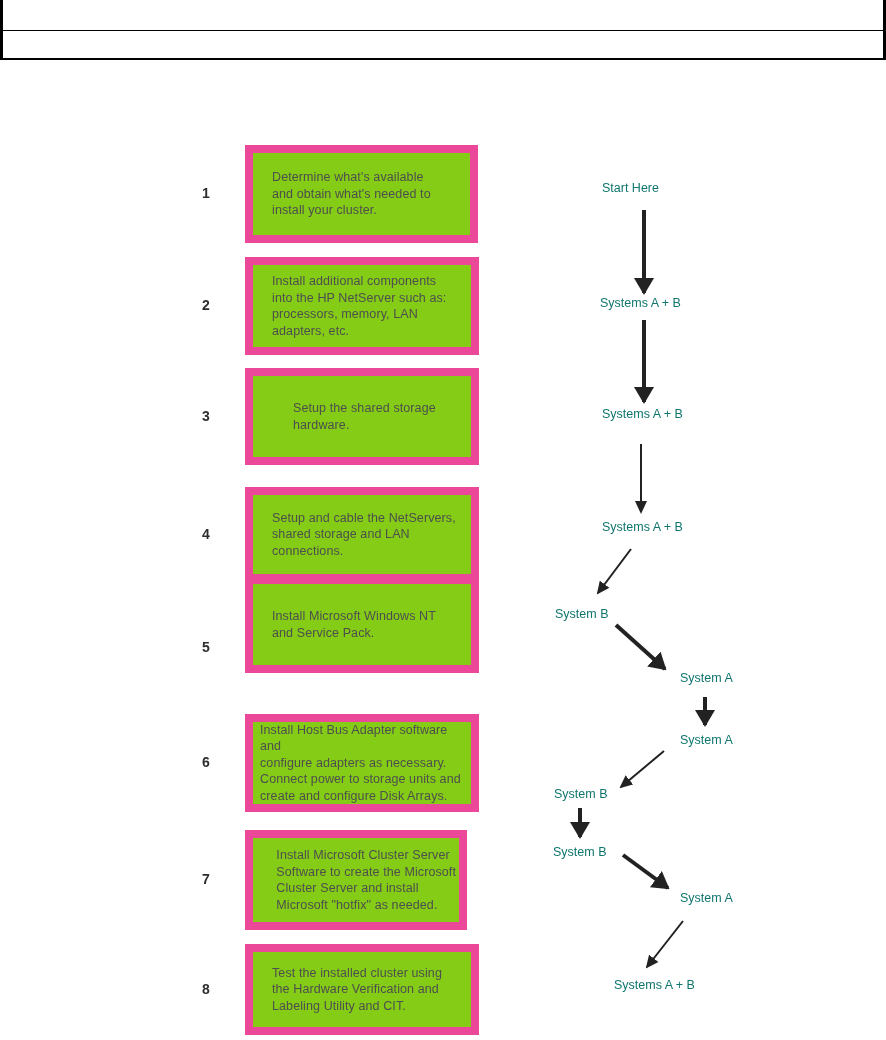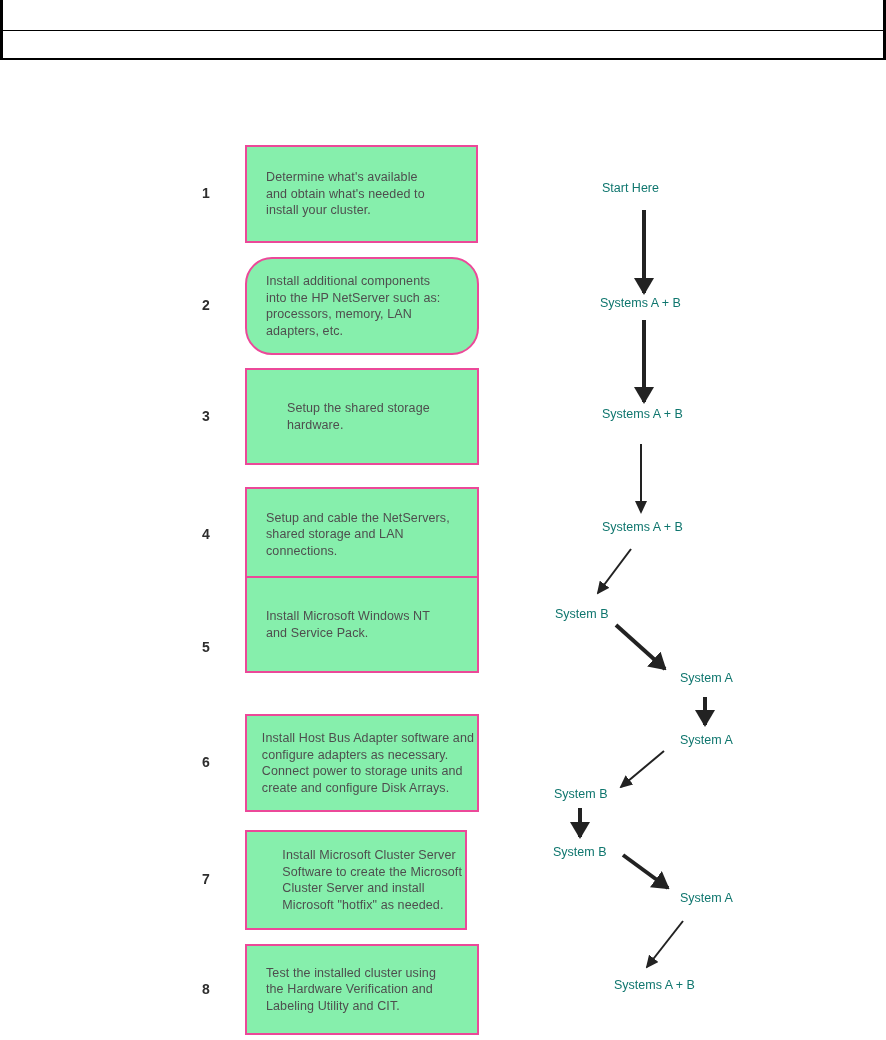--- a/index.html
+++ b/index.html
@@ -14,22 +14,22 @@
     border-bottom:2px solid #000;box-sizing:border-box;
   }
   .header-row-top{height:30px;border-bottom:1px solid #000;}
   .header-row-bottom{height:27px;}
   
   .step-number{
     position:absolute;width:26px;text-align:center;
     font-size:14px;font-weight:bold;color:#2e2e2e;
   }
   .step-box{
-    position:absolute;border:2px solid #ec4899;box-sizing:border-box;
-    display:flex;align-items:center;background:#86efac;
+    position:absolute;border:8px solid #ec4899;box-sizing:border-box;
+    display:flex;align-items:center;background:#84cc16;
     padding-left:19px;padding-right:3px;
   }
   .step-box.tight{padding-left:7px;justify-content:flex-end;}
   .step-text{
     font-size:12.5px;line-height:16.5px;color:#4e4e4e;
     white-space:pre-line;letter-spacing:0.1px;
   }
   
   .flow-label{
     position:absolute;font-size:12.5px;color:#0f766e;white-space:nowrap;
@@ -67,21 +67,21 @@
         <line x1="623" y1="855" x2="668" y2="888" stroke="#222222" stroke-width="4" marker-end="url(#ah-thick)"></line>
         <line x1="683" y1="921" x2="647" y2="967" stroke="#222222" stroke-width="2" marker-end="url(#ah-thin)"></line>
       </svg>
   <div class="step-number" style="left: 193px; top: 185px;">1</div>
       <div class="step-box" style="left: 245px; top: 145px; width: 233px; height: 98px;">
         <div class="step-text">Determine what's available
 and obtain what's needed to
 install your cluster.</div>
       </div>
       <div class="step-number" style="left: 193px; top: 297px;">2</div>
-      <div class="step-box" style="left: 245px; top: 257px; width: 234px; height: 98px; border-radius: 27px;">
+      <div class="step-box" style="left: 245px; top: 257px; width: 234px; height: 98px;">
         <div class="step-text">Install additional components
 into the HP NetServer such as:
 processors, memory, LAN
 adapters, etc.</div>
       </div>
       <div class="step-number" style="left: 193px; top: 407.5px;">3</div>
       <div class="step-box" style="left: 245px; top: 368px; width: 234px; height: 97px; padding-left: 40px;">
         <div class="step-text">Setup the shared storage
 hardware.</div>
       </div>

